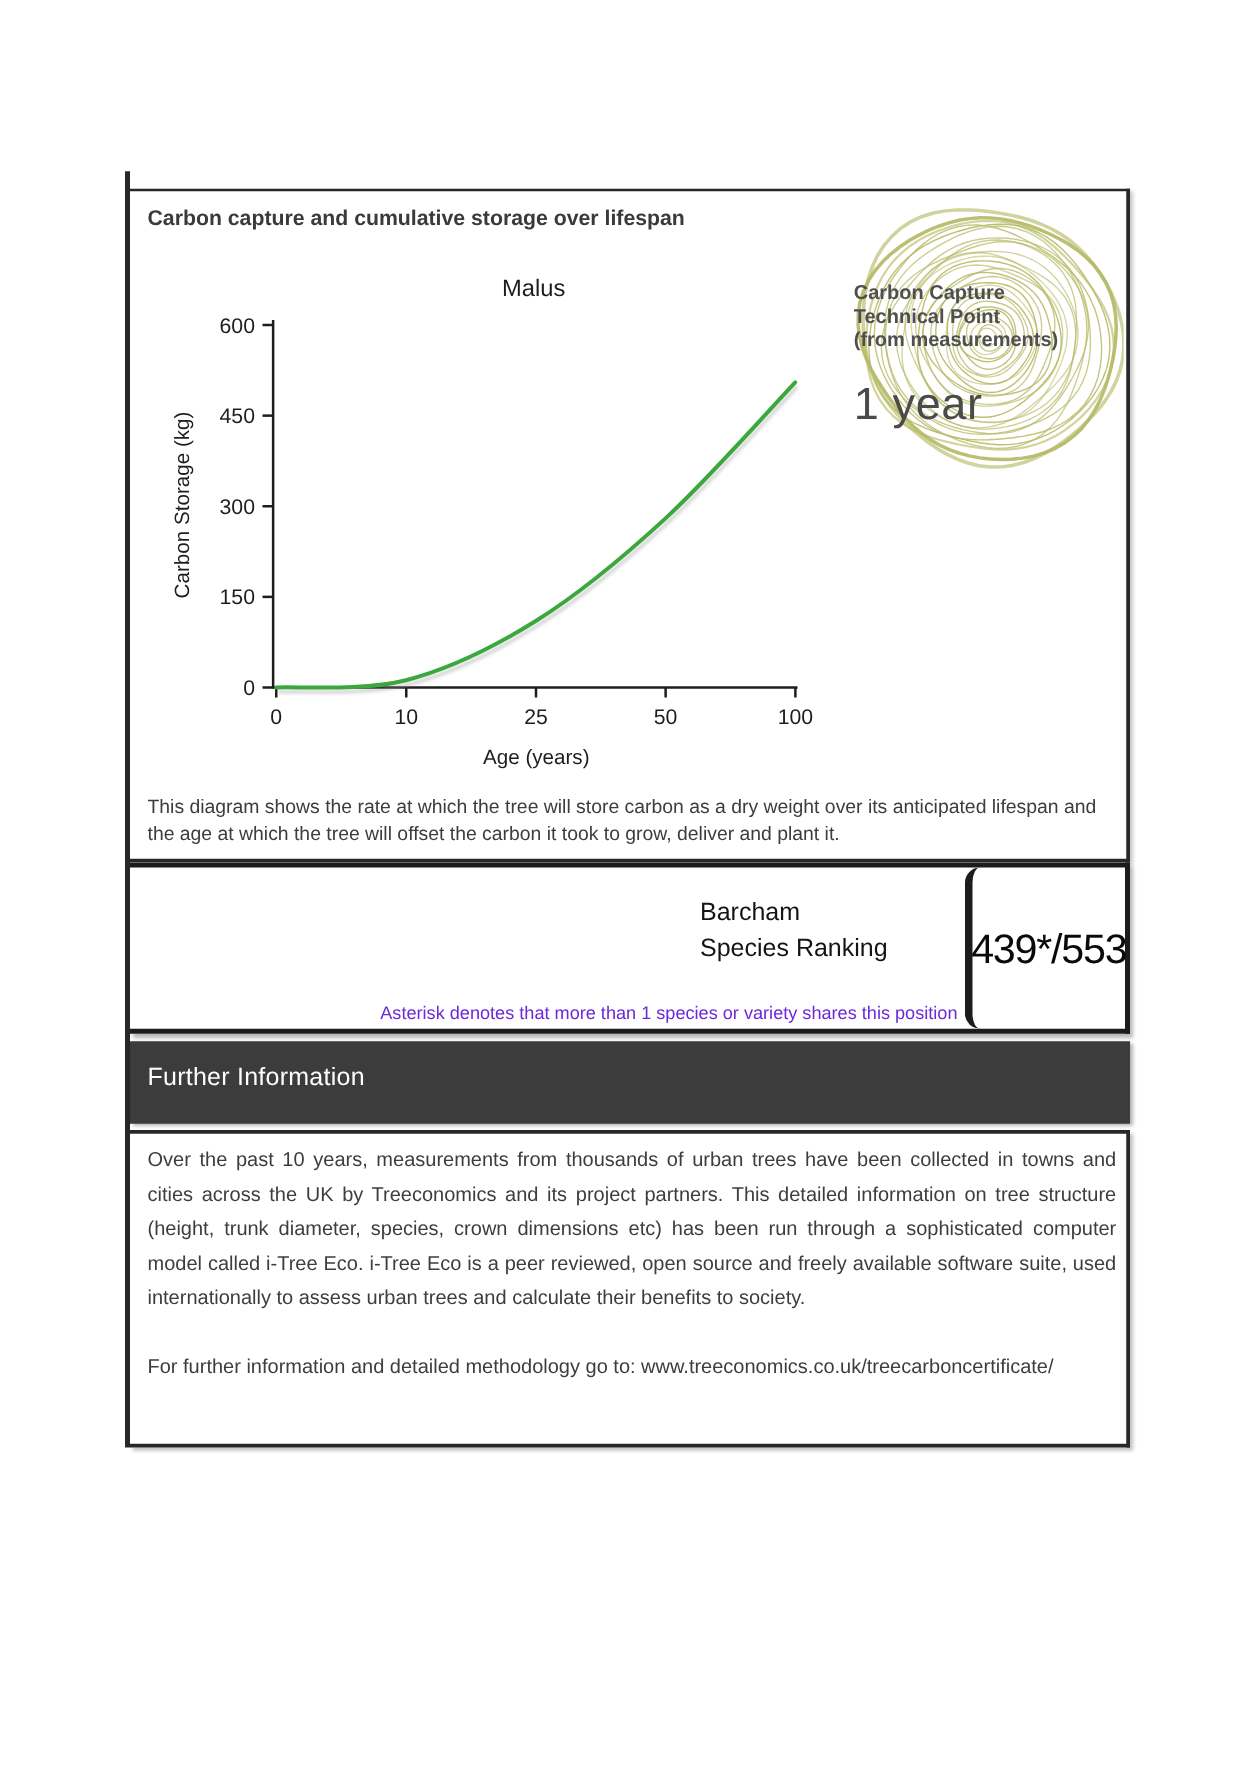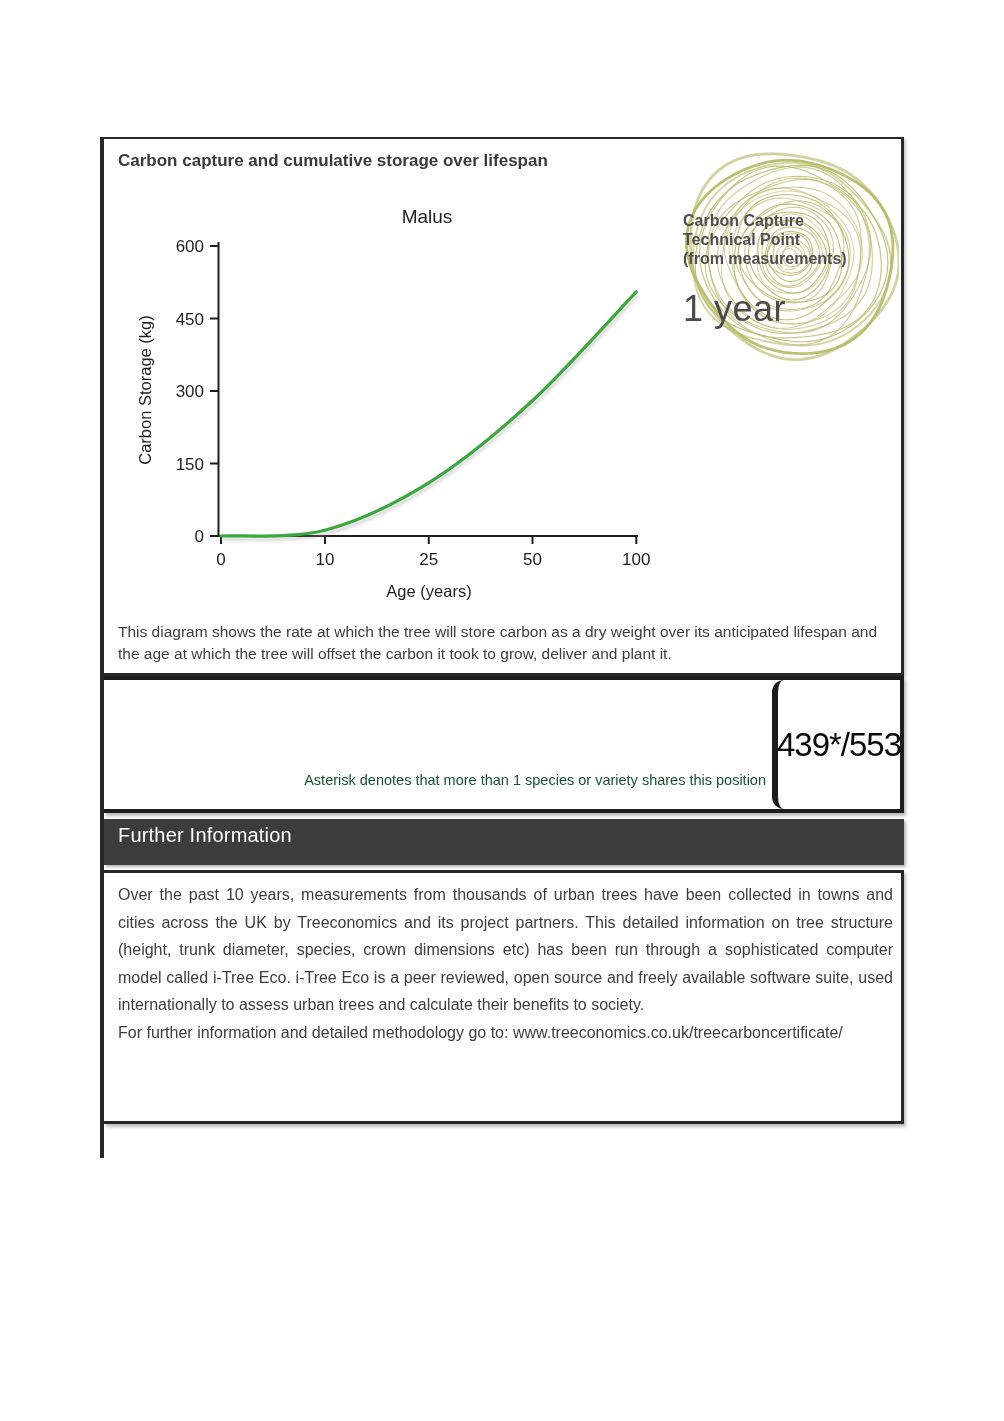--- a/index.html
+++ b/index.html
@@ -4,46 +4,46 @@
 <style>
   html,body{margin:0;padding:0;background:#ffffff;}
   body{width:1004px;height:1421px;font-family:"Liberation Sans",sans-serif;-webkit-font-smoothing:antialiased;}
   .page{position:relative;width:1004px;height:1421px;background:#fff;overflow:hidden;}
   .content{position:absolute;left:100px;top:137px;width:804px;}
   .content > *{box-sizing:border-box;}
   .leftrule{position:absolute;left:0;top:0;width:4px;height:1021px;background:#282828;}
   .bar{position:relative;margin-left:4px;width:800px;height:47px;background:#3c3c3c;color:#fdfdfd;
        font-size:20px;letter-spacing:.2px;display:flex;align-items:center;padding-left:14px;
        box-shadow:2px 2px 3px rgba(0,0,0,.30);}
-  .bar.further{height:46px;align-items:flex-start;padding-top:5px;}
+  .bar.further{height:66px;align-items:flex-start;padding-top:18px;}
   .chart-box{position:relative;margin-left:4px;width:800px;height:539px;background:#fff;
        border-top:2px solid #282828;border-right:3px solid #282828;border-bottom:3px solid #282828;
-       box-shadow:2px 2px 3px rgba(0,0,0,.22);}
+       box-shadow:2px 2px 3px rgba(0,0,0,.22);margin-top:14px;}
   .chart-heading{position:absolute;left:14px;top:12px;font-size:17px;font-weight:bold;color:#3a3a3a;}
   .chart-svg{position:absolute;left:0;top:0;}
   .chart-desc{position:absolute;left:14px;top:482px;width:776px;font-size:15.5px;line-height:22px;color:#3d3d3d;}
   .badge{position:absolute;left:579px;top:8px;width:216px;height:216px;}
   .badge svg{position:absolute;left:0;top:0;}
   .badge-text{position:absolute;left:0;top:0;width:216px;text-align:left;padding-top:64px;}
   .badge-line{font-size:16px;font-weight:bold;line-height:19px;color:#4f4f4f;}
   .badge-value{margin-top:20px;font-size:36px;font-weight:400;color:#4a4a4a;letter-spacing:.5px;}
   .ranking-box{position:relative;margin-left:4px;width:800px;height:137px;background:#fff;
        border:4px solid #1c1c1c;border-left:none;display:flex;
        box-shadow:2px 3px 3px rgba(0,0,0,.28);}
   .rank-left{position:relative;flex:1;}
   .rank-title{position:absolute;left:456px;top:22px;font-size:20px;line-height:29px;color:#141414;}
-  .rank-note{position:absolute;right:6px;bottom:21px;font-size:14.5px;color:#14532d;text-align:center;}
+  .rank-note{position:absolute;right:6px;bottom:4px;font-size:14.5px;color:#6d28d9;text-align:center;}
   .rank-right{width:122px;border-left:6px solid #1c1c1c;display:flex;align-items:center;justify-content:center;border-radius:12px;}
   .rank-value{font-size:33px;letter-spacing:-1px;color:#0a0a0a;}
   .gap6{height:6px;} .gap5{height:5px;}
   .para-box{position:relative;margin-left:4px;width:800px;height:254px;background:#fff;
        border:3px solid #282828;border-left:none;padding:8px 8px 0 14px;
        box-shadow:2px 3px 3px rgba(0,0,0,.25);}
   .para{margin:0;font-size:16px;line-height:27.5px;text-align:justify;color:#3d3d3d;}
-  .para.link-line{text-align:left;}
+  .para.link-line{margin-top:27px;text-align:left;}
   svg text{font-family:"Liberation Sans",sans-serif;fill:#1d1d1d;}
 </style>
 </head>
 <body>
 
 <div class="page">
   <div class="content">
     <div class="leftrule"></div>
 
 
@@ -131,20 +131,24 @@
           <div class="badge-line">(from measurements)</div>
           <div class="badge-value">1 year</div>
         </div>
       </div>
 
       <div class="chart-desc">This diagram shows the rate at which the tree will store carbon as a dry weight over its anticipated lifespan and the age at which the tree will offset the carbon it took to grow, deliver and plant it.</div>
     </div>
 
     <div class="ranking-box">
       <div class="rank-left">
+        <div class="rank-title">
+          <div>Barcham</div>
+          <div>Species Ranking</div>
+        </div>
         <div class="rank-note">Asterisk denotes that more than 1 species or variety shares this position</div>
       </div>
       <div class="rank-right">
         <span class="rank-value">439*/553</span>
       </div>
     </div>
 
     <div class="gap6"></div>
 
     <div class="bar further">

